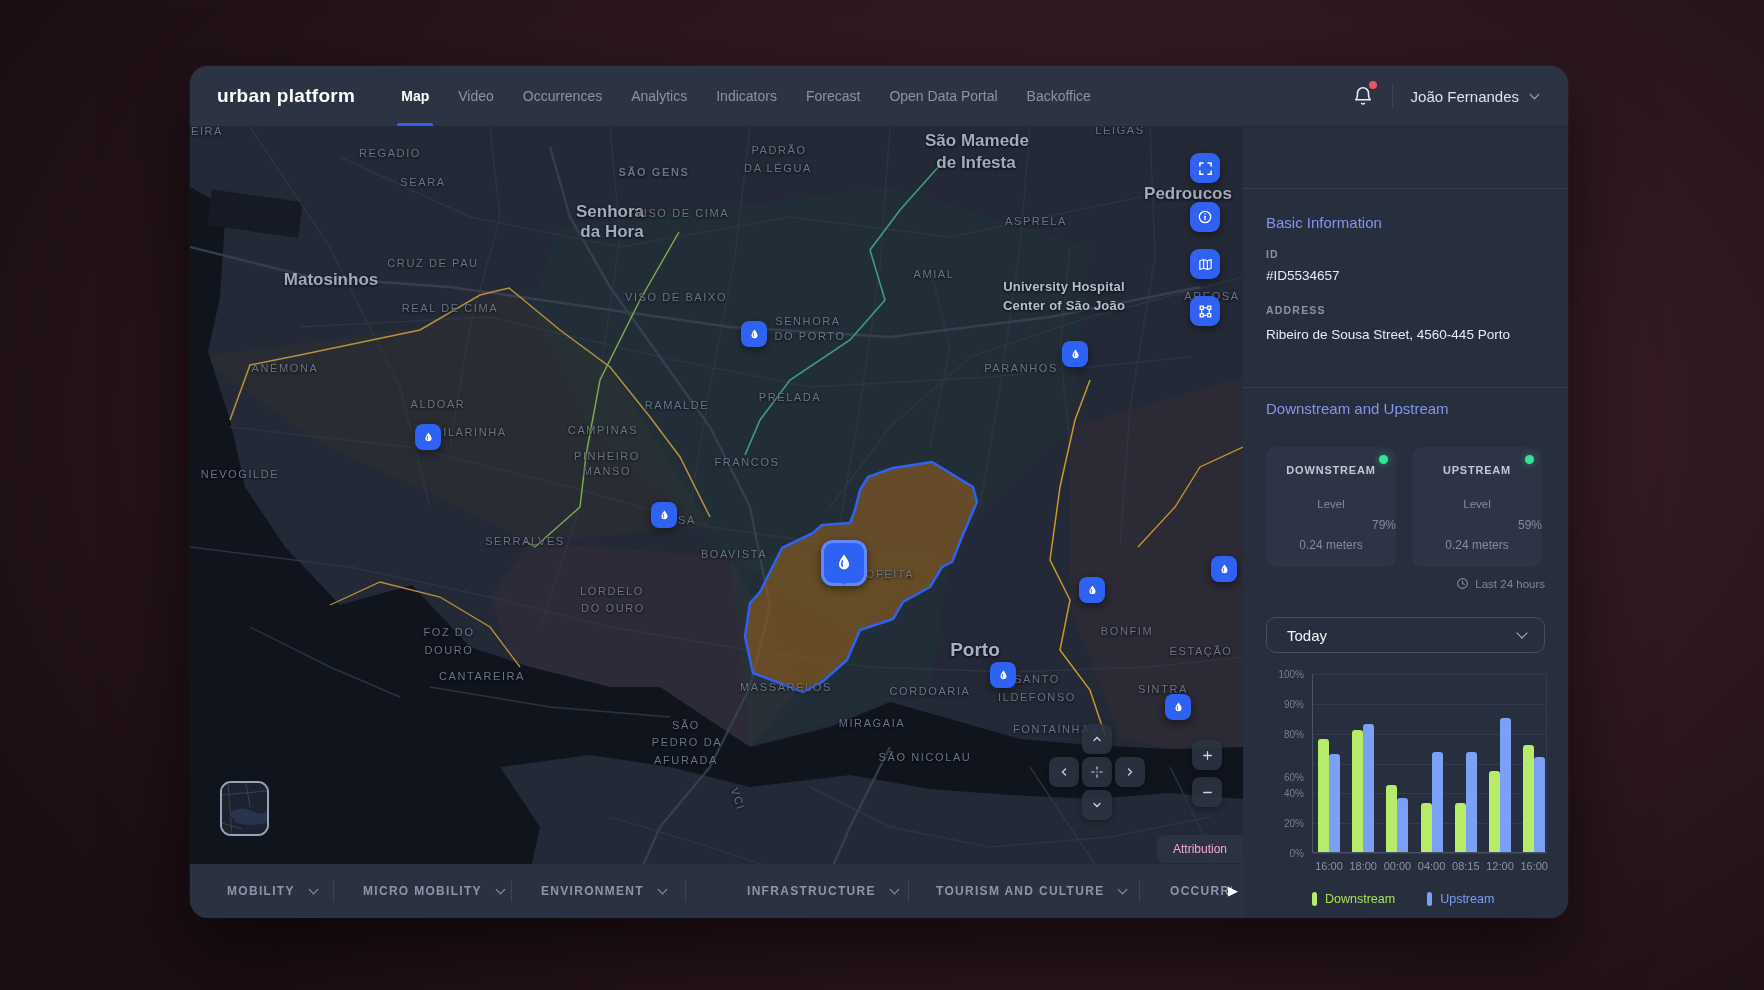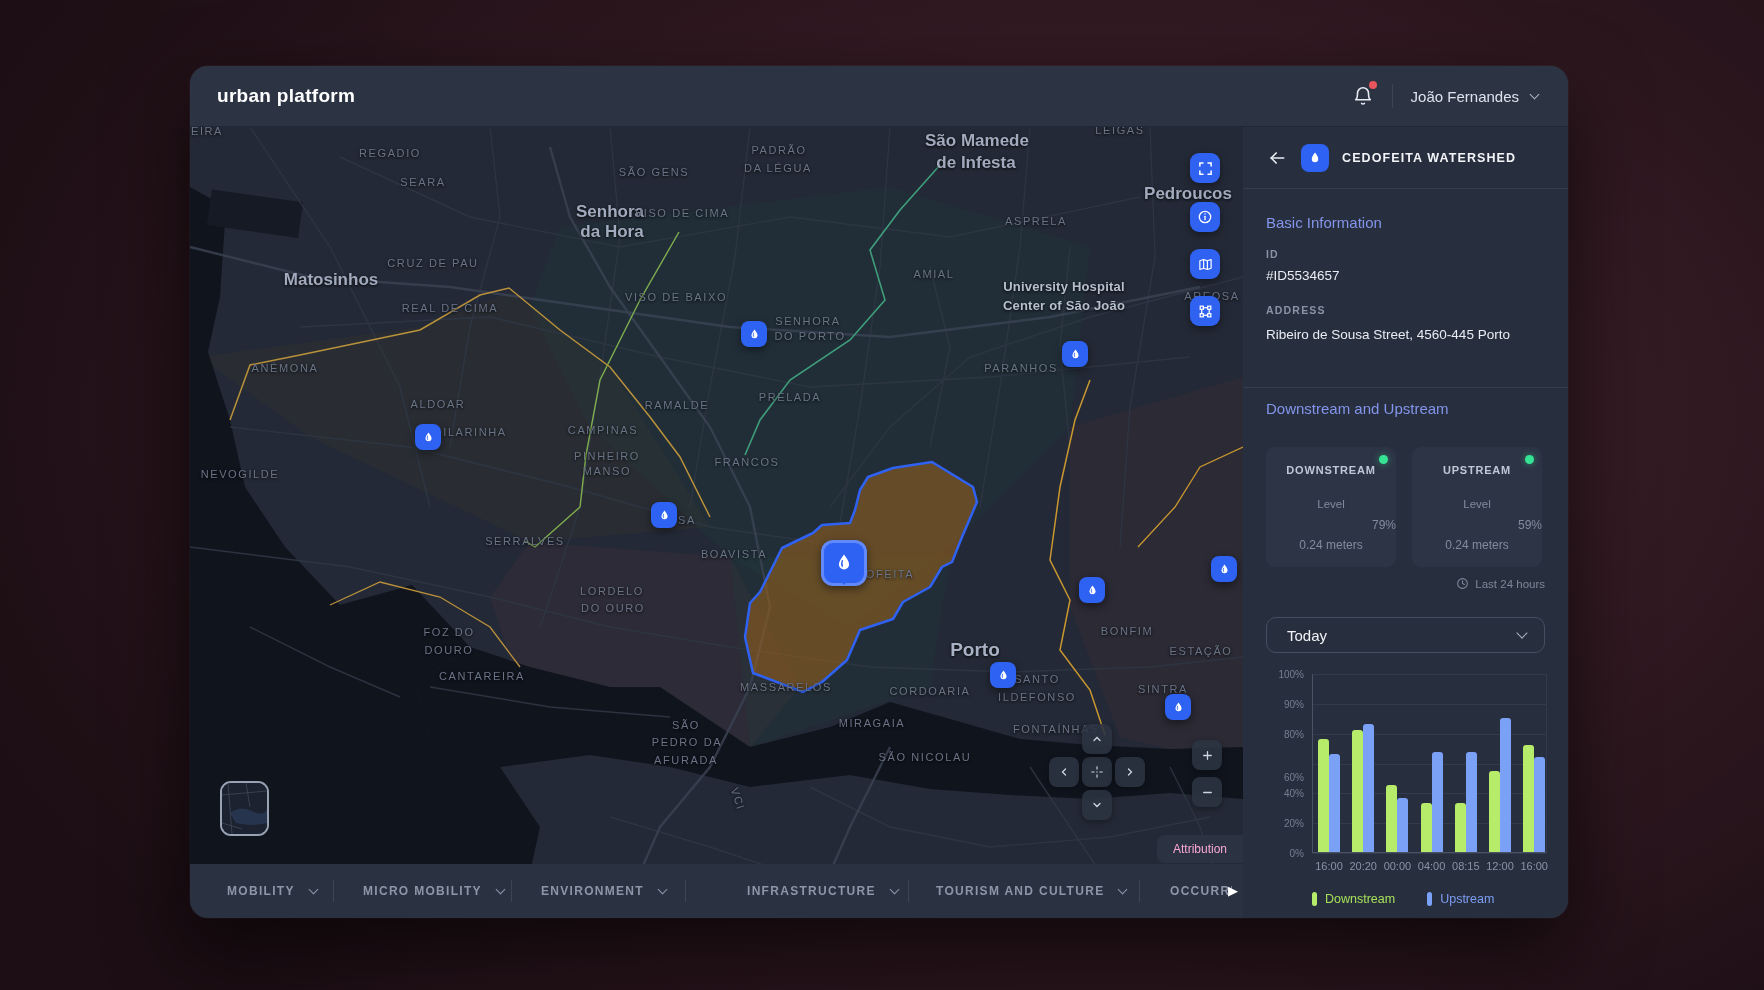--- a/index.html
+++ b/index.html
@@ -100,20 +100,30 @@
   .leg-item { display:flex; align-items:center; gap:8px; font-size:12.5px; }
   .leg-swatch { width:5px; height:14px; border-radius:3px; }
 </style>
 </head>
 <body>
 
 <div class="window">
 
   <div class="navbar">
     <div class="logo">urban platform</div>
+    <div class="nav-items">
+        <div class="nav-item active">Map</div>
+        <div class="nav-item">Video</div>
+        <div class="nav-item">Occurrences</div>
+        <div class="nav-item">Analytics</div>
+        <div class="nav-item">Indicators</div>
+        <div class="nav-item">Forecast</div>
+        <div class="nav-item">Open Data Portal</div>
+        <div class="nav-item">Backoffice</div>
+      </div>
     <div class="nav-right">
       <div class="bell">
         <svg viewBox="0 0 24 24" fill="none" stroke="#e9ecf3" stroke-width="1.7" stroke-linecap="round" stroke-linejoin="round">
           <path d="M18 9a6 6 0 1 0-12 0c0 6-2 7-2 7h16s-2-1-2-7"></path>
             <path d="M10.5 20a1.8 1.8 0 0 0 3 0"></path>
         </svg>
         <span class="dot"></span>
       </div>
       <div class="nav-divider"></div>
       <div class="user">
@@ -174,21 +184,21 @@
       <path d="M948,420 L985,380 L1010,340 L1053,320" stroke="#c9972f" stroke-width="1.3" fill="none"></path>
 
       <path d="M678,350 L703,341 L742,335 L783,360 L787,375 L772,410 L762,435 L752,440 L740,460 L713,475 L703,492 L670,503 L657,533 L632,555 L613,565 L563,546 L555,510 L560,476 L570,465 L592,421 L623,406 L632,398 L660,396 L665,383 L670,363 Z" fill="rgba(158,100,28,0.55)" stroke="#2f62f2" stroke-width="2.5" stroke-linejoin="round"></path>
     </svg>
 
     <div id="map-labels">
         <span class="map-label sm" style="left: 17px; top: 4px;">EIRA</span>
         <span class="map-label sm" style="left: 930px; top: 3px;">LEIGAS</span>
         <span class="map-label sm" style="left: 200px; top: 26px;">REGADIO</span>
         <span class="map-label sm" style="left: 233px; top: 55px;">SEARA</span>
-        <span class="map-label sm" style="left: 464px; top: 45px;">SÃO GENS</span>
+        <span class="map-label sm" style="left: 464px; top: 45px; font-weight: bold;">SÃO GENS</span>
         <span class="map-label sm" style="left: 589px; top: 23px;">PADRÃO</span>
         <span class="map-label sm" style="left: 588px; top: 41px;">DA LÉGUA</span>
         <span class="map-label lg" style="left: 787px; top: 14px;">São Mamede</span>
         <span class="map-label lg" style="left: 786px; top: 36px;">de Infesta</span>
         <span class="map-label lg" style="left: 998px; top: 67px;">Pedroucos</span>
         <span class="map-label lg" style="left: 420px; top: 85px;">Senhora</span>
         <span class="map-label lg" style="left: 422px; top: 105px;">da Hora</span>
         <span class="map-label sm" style="left: 492px; top: 86px;">VISO DE CIMA</span>
         <span class="map-label sm" style="left: 846px; top: 94px;">ASPRELA</span>
         <span class="map-label sm" style="left: 744px; top: 147px;">AMIAL</span>
@@ -411,34 +421,20 @@
       <span class="scroll-arrow">▶</span>
     <div class="footer-div" style="left: 143px;"></div>
         <div class="footer-div" style="left: 321px;"></div>
         <div class="footer-div" style="left: 495px;"></div>
         <div class="footer-div" style="left: 718px;"></div>
         <div class="footer-div" style="left: 949px;"></div>
       </div>
   </div>
 
   <div class="panel">
-    <div class="panel-header">
-      <div class="back-btn">
-        <svg width="20" height="20" viewBox="0 0 24 24" fill="none" stroke="#e9ecf3" stroke-width="2" stroke-linecap="round" stroke-linejoin="round">
-            <line x1="20" y1="12" x2="5" y2="12"></line>
-            <polyline points="11,6 5,12 11,18"></polyline>
-          </svg>
-      </div>
-      <div class="ph-icon">
-        <svg viewBox="0 0 24 24">
-            <path d="M12 2.7C8.6 7.2 6.5 10.4 6.5 13.6a5.5 5.5 0 0 0 11 0C17.5 10.4 15.4 7.2 12 2.7Z" fill="#fff"></path>
-          </svg>
-      </div>
-      <div class="panel-title">CEDOFEITA WATERSHED</div>
-    </div>
     <div class="hdiv" style="top:61px;"></div>
 
     <div class="section-title" style="top:87px;">Basic Information</div>
     <div class="flabel" style="top:121px;">ID</div>
     <div class="fvalue" style="top:141px;">#ID5534657</div>
     <div class="flabel" style="top:177px;">ADDRESS</div>
     <div class="fvalue" style="top:200px;">Ribeiro de Sousa Street, 4560-445 Porto</div>
     <div class="hdiv" style="top:260px;"></div>
 
     <div class="section-title" style="top:273px;">Downstream and Upstream</div>
@@ -483,21 +479,21 @@
           <span class="ylab" style="top: 89.5px; margin-top: 13px;">60%</span>
           <div class="gridline" style="top: 119.333px;"></div>
           <span class="ylab" style="top: 119.333px;">40%</span>
           <div class="gridline" style="top: 149.167px;"></div>
           <span class="ylab" style="top: 149.167px;">20%</span>
           <div class="gridline" style="top: 179px;"></div>
           <span class="ylab" style="top: 179px;">0%</span>
           <span class="xlab" style="left: 16px;">16:00</span>
           <div class="bar" style="left: 5px; height: 113.367px; background: rgb(183, 236, 106);"></div>
           <div class="bar" style="left: 16px; height: 98.45px; background: rgb(123, 161, 247);"></div>
-          <span class="xlab" style="left: 50.2px;">20:20</span>
+          <span class="xlab" style="left: 50.2px;">18:00</span>
           <div class="bar" style="left: 39.2px; height: 122.317px; background: rgb(183, 236, 106);"></div>
           <div class="bar" style="left: 50.2px; height: 128.283px; background: rgb(123, 161, 247);"></div>
           <span class="xlab" style="left: 84.4px;">00:00</span>
           <div class="bar" style="left: 73.4px; height: 67.125px; background: rgb(183, 236, 106);"></div>
           <div class="bar" style="left: 84.4px; height: 53.7px; background: rgb(123, 161, 247);"></div>
           <span class="xlab" style="left: 118.6px;">04:00</span>
           <div class="bar" style="left: 107.6px; height: 49.225px; background: rgb(183, 236, 106);"></div>
           <div class="bar" style="left: 118.6px; height: 99.9417px; background: rgb(123, 161, 247);"></div>
           <span class="xlab" style="left: 152.8px;">08:15</span>
           <div class="bar" style="left: 141.8px; height: 49.225px; background: rgb(183, 236, 106);"></div>

